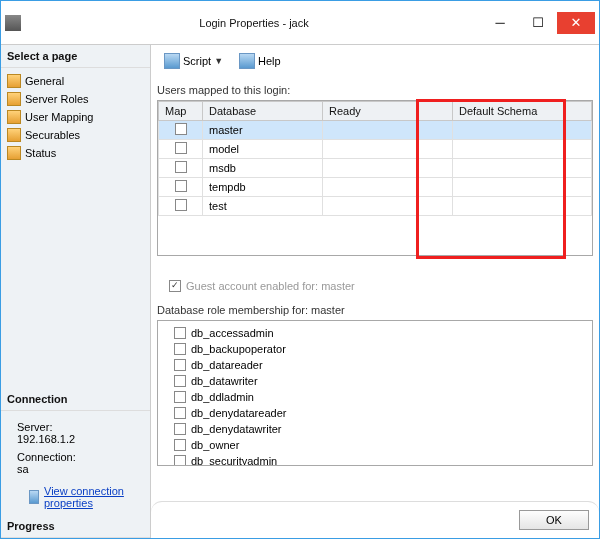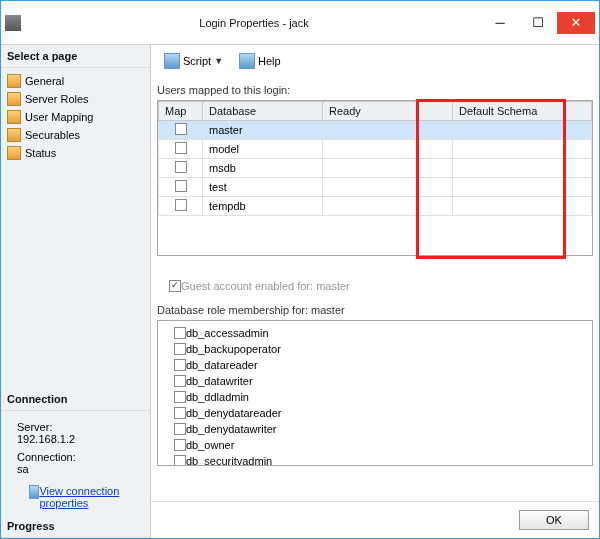--- a/index.html
+++ b/index.html
@@ -29,24 +29,24 @@
 .body-area { flex:1; padding:6px 6px 6px 6px; display:flex;flex-direction:column; gap:4px;}
 .label { font-size:11px; color:#333; }
 .grid-outer { position:relative; border:1px solid #a8a8a8; height:156px; background:#fff; }
 .grid { width:100%; border-collapse:collapse; font-size:11px;}
 .grid th { background:#eef1f4; border:1px solid #c8c8c8; text-align:left; padding:3px 6px; font-weight:normal; color:#111;}
 .grid td { border:1px solid #e0e0e0; padding:2px 6px; height:18px;}
 .grid tr.sel td { background:#cfe6fb; }
 .chk { width:12px;height:12px; border:1px solid #888; display:inline-block; background:#fff; }
 .chk.checked::after { content:"✓"; font-size:9px; position:relative; top:-3px; left:1px; color:#333;}
 .red-box { position:absolute; top:-2px; left:258px; width:150px; height:160px; border:3px solid #ef1f1f; pointer-events:none;}
-.chk-row { display:flex; padding:2px 12px;}
+.chk-row { display:flex; align-items:center; gap:5px; padding:2px 12px;}
 .disabled { color:#999; }
 .roles-outer { border:1px solid #a8a8a8; background:#fff; height:146px; padding:4px; overflow:hidden;}
-.footer { padding:8px 10px; display:flex; justify-content:flex-end; gap:10px; border-top:1px solid #ddd; background:#fff;}
+.footer { padding:8px 10px; display:flex; justify-content:flex-end; gap:10px; border-top:1px solid #ddd; background:#fff;border-radius:11px;}
 .btn { min-width:70px; padding:3px 10px; border:1px solid #999; background:linear-gradient(#fdfdfd,#e5e5e5); cursor:pointer; font-size:11px;}
 .spacer-flex { flex:1; }
 .col-map{width:44px;} .col-db{width:120px;} .col-user{width:130px;}
 </style>
 </head>
 <body>
 
 <div class="titlebar">
   <div class="titlebar-icon"></div>
   <div class="titlebar-title">Login Properties - jack</div>
@@ -136,27 +136,27 @@
                 <td></td>
               </tr>
               <tr>
                 <td style="text-align:center;"><span class="chk"></span></td>
                 <td>msdb</td>
                 <td></td>
                 <td></td>
               </tr>
               <tr>
                 <td style="text-align:center;"><span class="chk"></span></td>
+                <td>tempdb</td>
+                <td></td>
+                <td></td>
+              </tr>
+              <tr>
+                <td style="text-align:center;"><span class="chk"></span></td>
                 <td>test</td>
-                <td></td>
-                <td></td>
-              </tr>
-              <tr>
-                <td style="text-align:center;"><span class="chk"></span></td>
-                <td>tempdb</td>
                 <td></td>
                 <td></td>
               </tr>
             </tbody>
         </table>
         <div class="red-box"></div>
       </div>
 
       <div style="height:14px;"></div>
       <div class="chk-row disabled">

